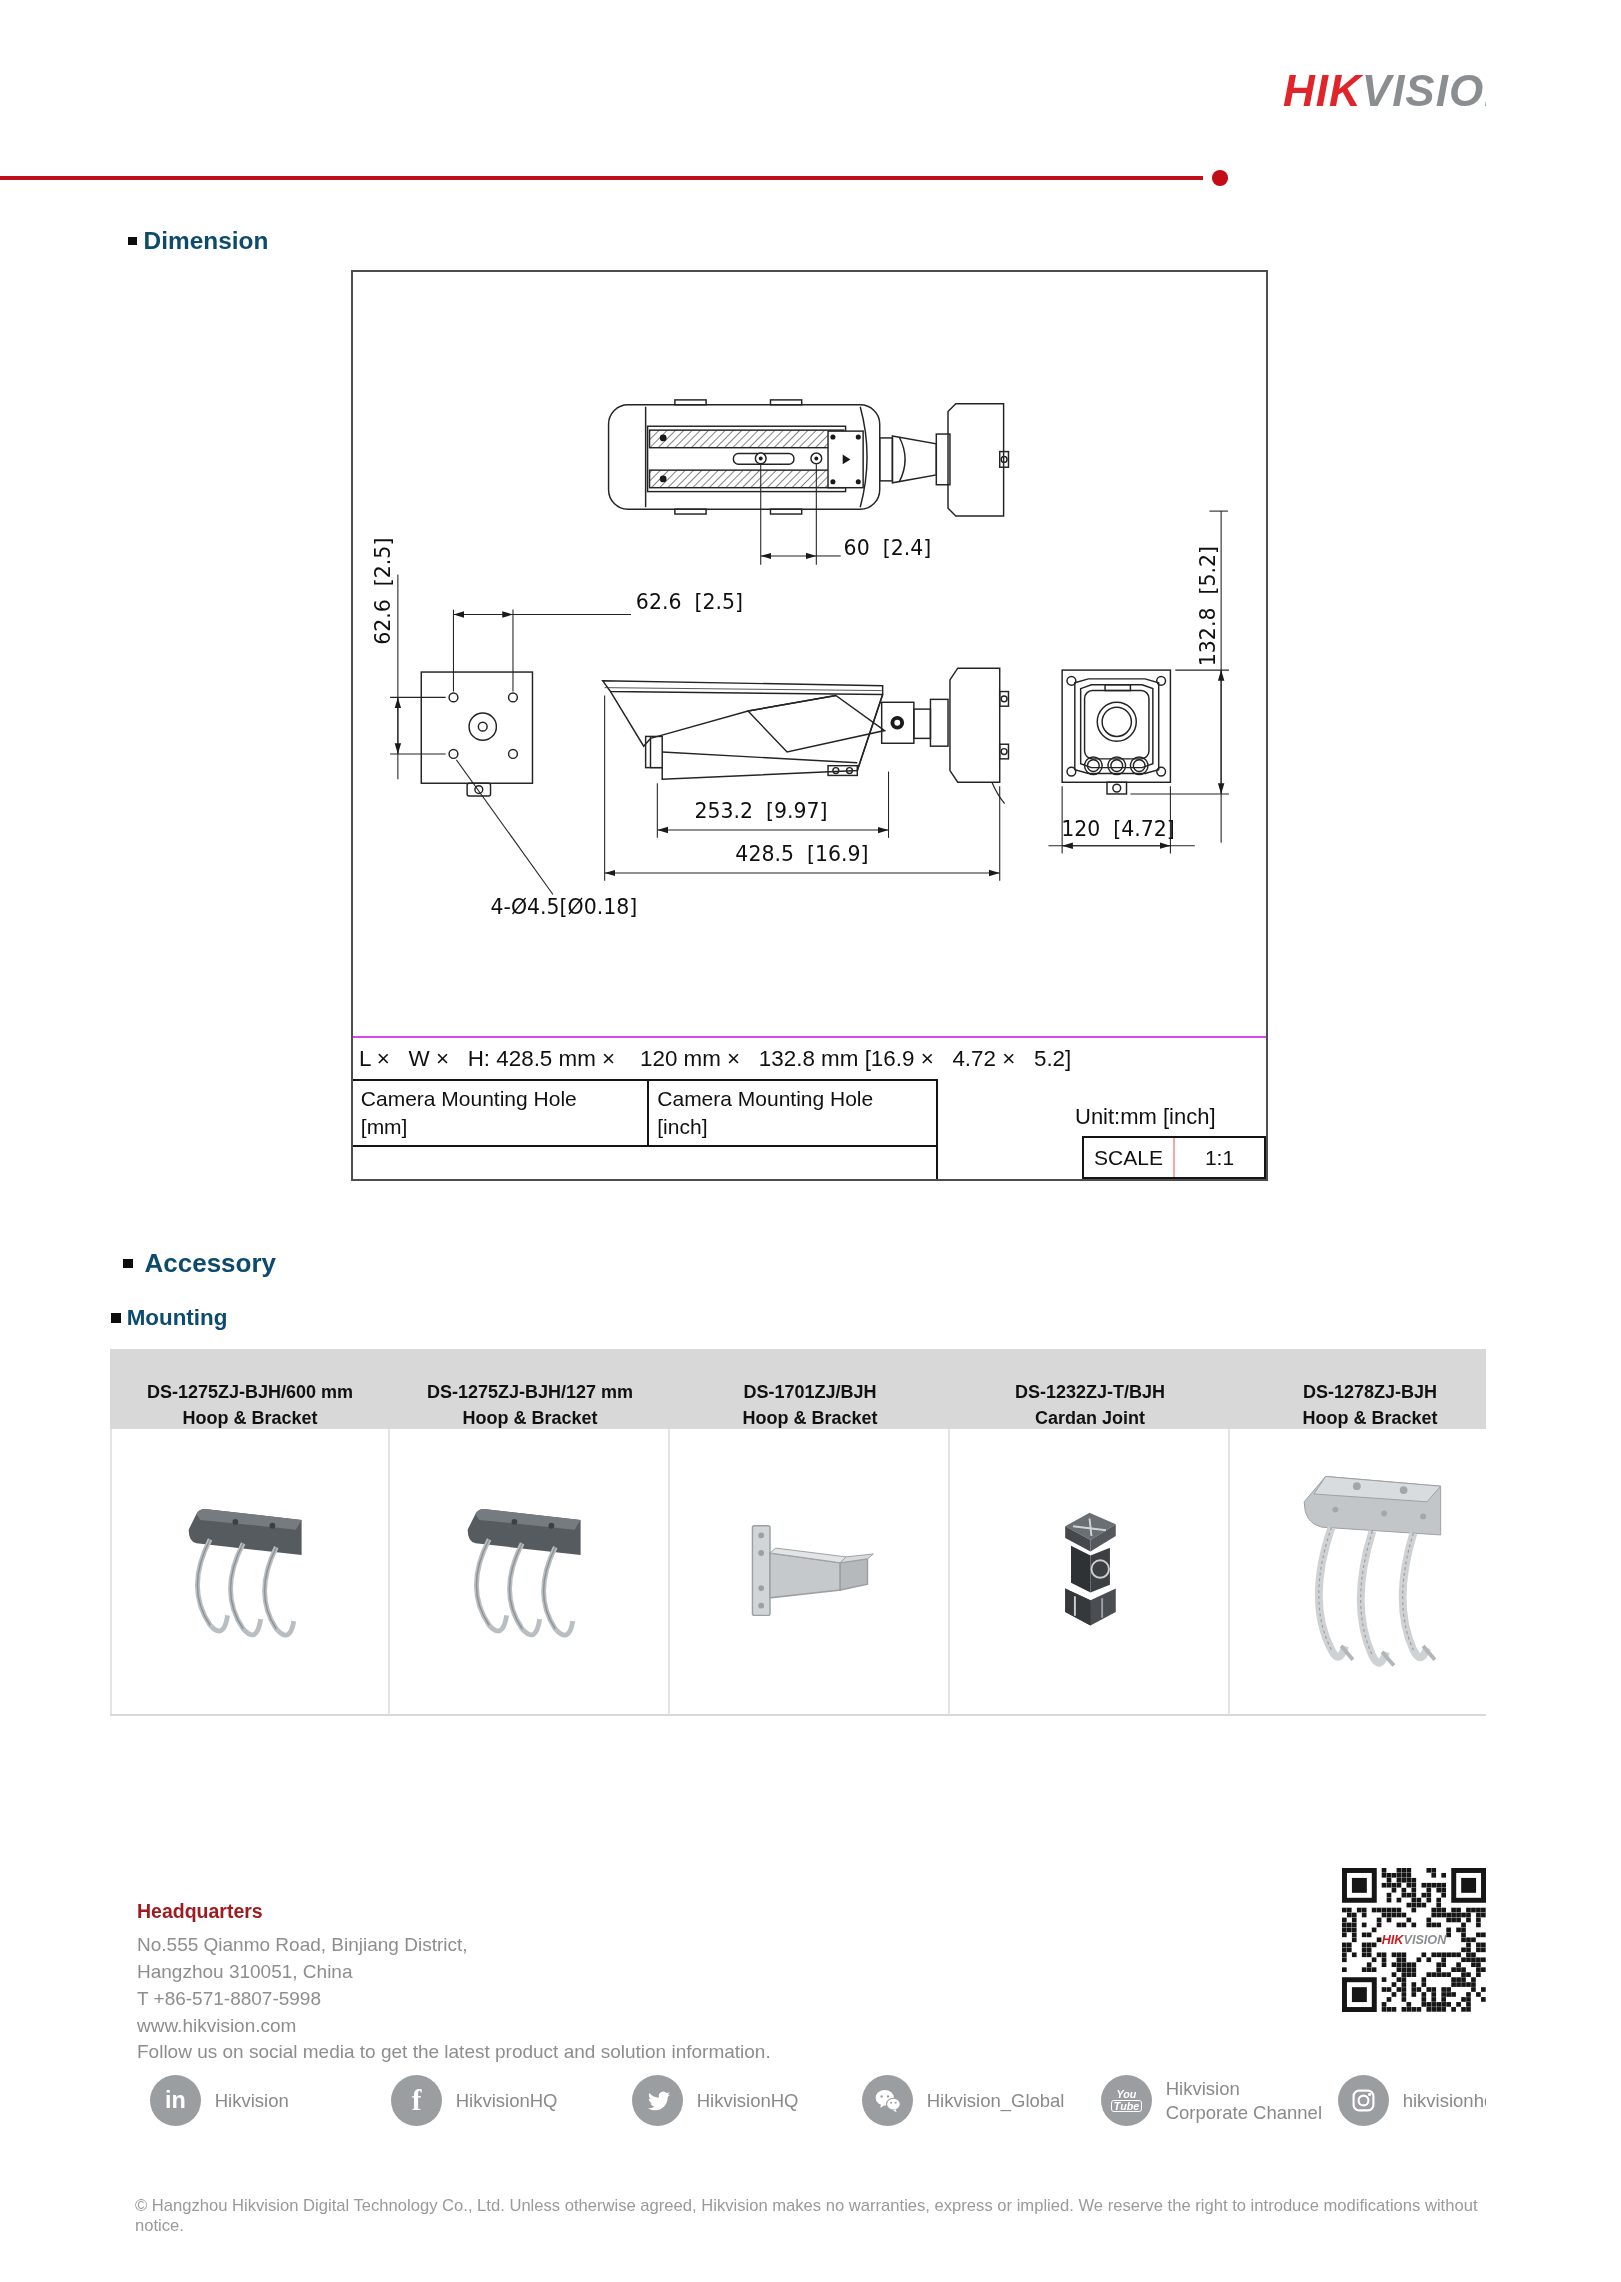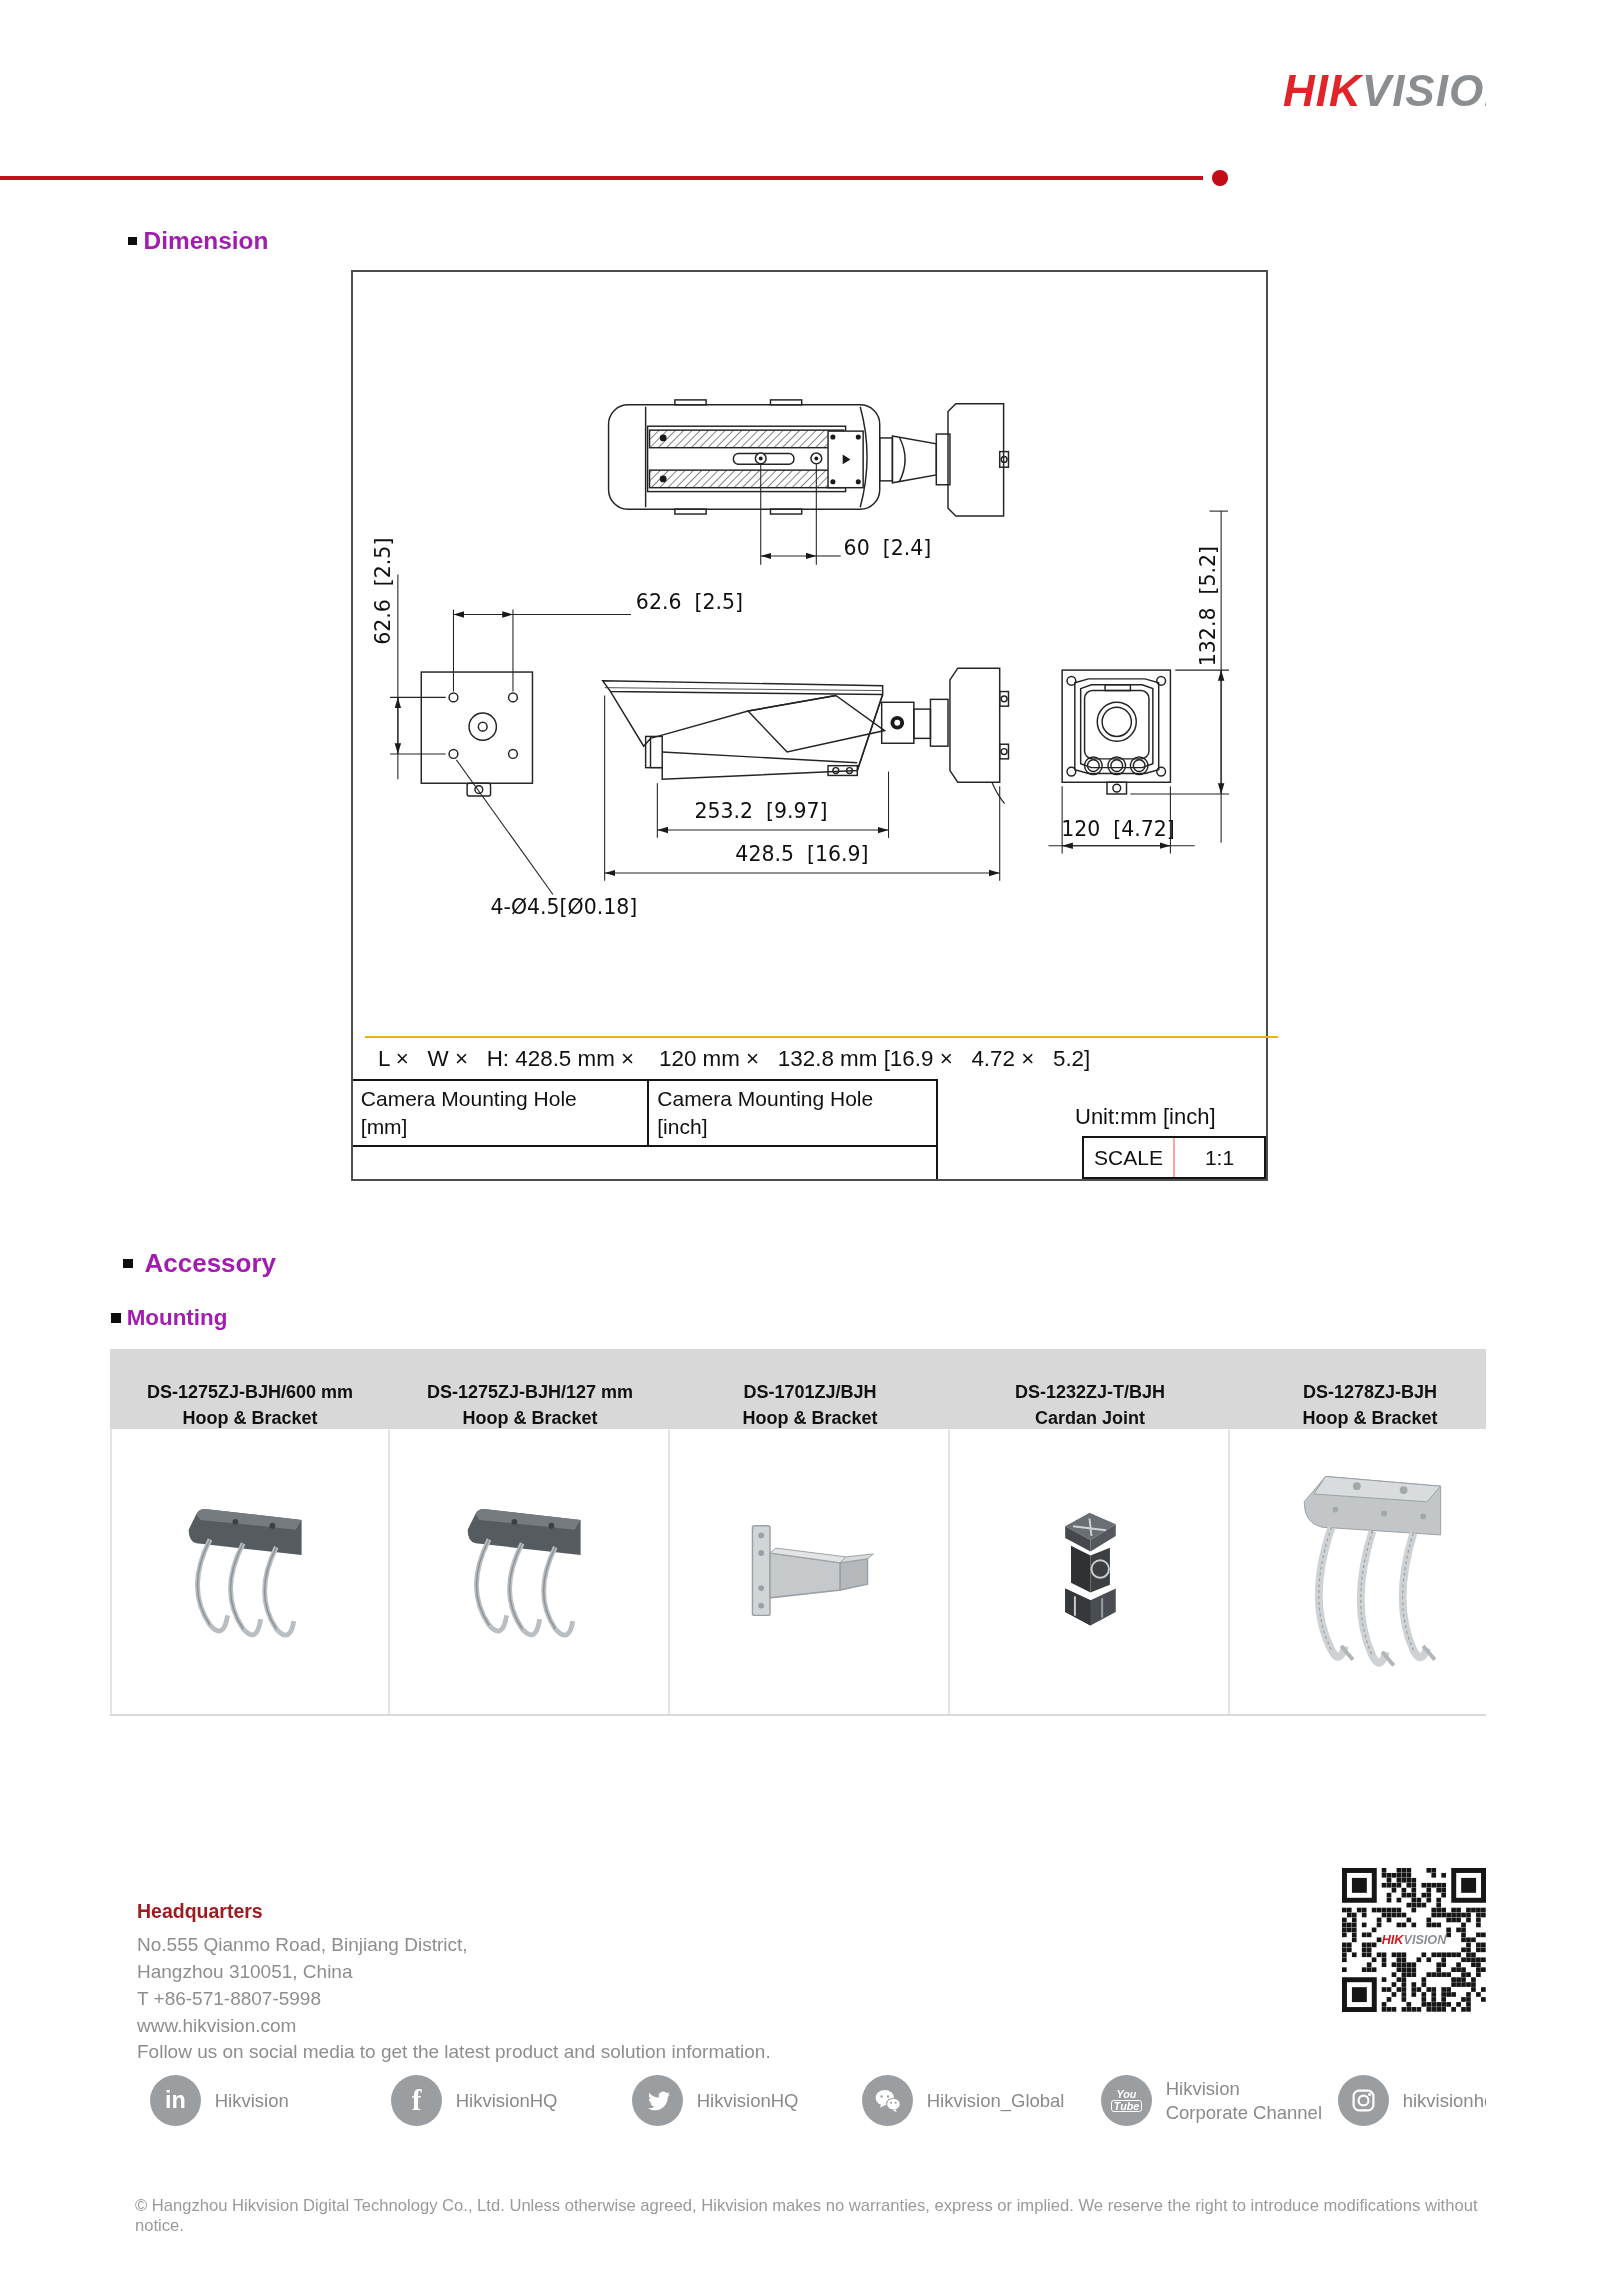--- a/index.html
+++ b/index.html
@@ -8,29 +8,29 @@
 
   
   #logo{position:absolute;left:1283px;top:66px;font-style:italic;font-weight:bold;
         font-size:44px;letter-spacing:1px;white-space:nowrap;}
   #logo .hik{color:#e1232a;} #logo .vision{color:#8b8e90;}
   #logo .reg{color:#8b8e90;font-size:14.6px;vertical-align:27px;font-style:normal;}
   #red-rule{position:absolute;left:0;top:176px;width:1203px;height:3.9px;background:#c0101c;}
   #red-dot{position:absolute;left:1212px;top:170px;width:15.6px;height:15.6px;border-radius:50%;background:#c20d17;}
 
   
-  .sec-head{position:absolute;display:flex;align-items:center;font-weight:bold;color:#a21caf;}
+  .sec-head{position:absolute;display:flex;align-items:center;font-weight:bold;color:#0c4a6e;}
   .sq{display:inline-block;background:#0d0d0d;}
 
   
   #dimbox{position:absolute;left:351px;top:270px;width:913px;height:907px;border:2px solid #4d4d4d;}
   #dimsvg{position:absolute;left:0;top:0;}
   .dimtext{font-family:"DejaVu Sans",sans-serif;font-size:21px;fill:#101010;white-space:pre;}
-  #sizeline{position:absolute;left:0;top:764px;width:913px;height:43px;border-top:2px solid #eab308;
-            font-size:22.4px;white-space:pre;display:flex;align-items:center;padding-left:13px;box-sizing:border-box;margin-left:12px;}
+  #sizeline{position:absolute;left:0;top:764px;width:913px;height:43px;border-top:2px solid #d946ef;
+            font-size:22.4px;white-space:pre;display:flex;align-items:center;padding-left:6px;box-sizing:border-box;}
   #mounttable{position:absolute;left:0;top:807px;width:585px;height:100px;border-top:2px solid #141414;
               border-right:2px solid #141414;box-sizing:border-box;display:flex;flex-direction:column;}
   #mounttable .hdr{display:flex;height:64px;border-bottom:2px solid #141414;}
   #mounttable .hdr>div{width:296px;box-sizing:border-box;padding:3.9px 7.8px;font-size:21px;line-height:1.35;white-space:pre-line;}
   #mounttable .hdr>div+div{border-left:2px solid #141414;width:290px;}
   #mounttable .val{display:flex;flex:1;}
   #mounttable .val>div{width:296px;box-sizing:border-box;padding:3.9px 9.8px;font-size:21px;display:flex;align-items:center;}
   #mounttable .val>div+div{border-left:2px solid #141414;width:290px;}
   #unitnote{position:absolute;left:722px;top:832px;font-size:22px;white-space:pre;}
   #scaletable{position:absolute;left:729px;top:864px;width:184px;height:43px;border:2px solid #141414;

